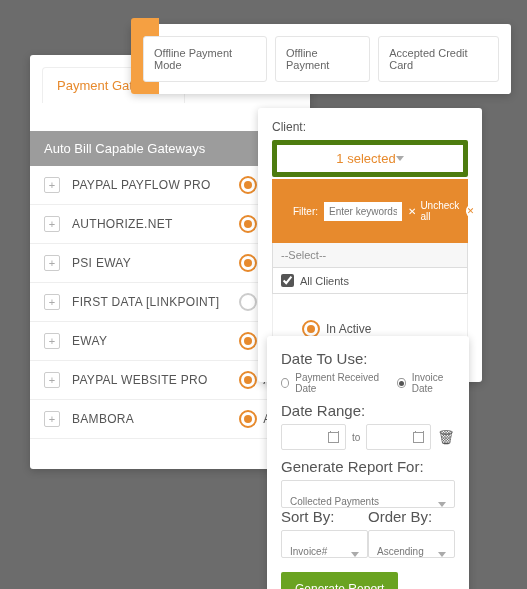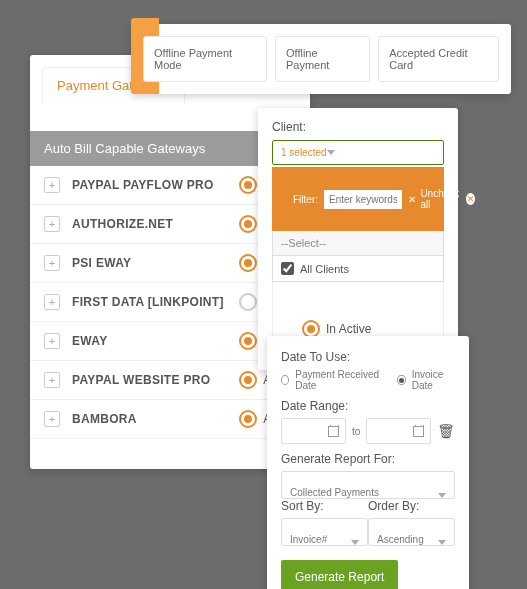--- a/index.html
+++ b/index.html
@@ -6,53 +6,53 @@
 body{background:#6c6c6c;width:527px;height:589px;position:relative;overflow:hidden}
 .panel{background:#fff;border-radius:3px;box-shadow:0 2px 8px rgba(0,0,0,.2)}
 
 
 .gw-card{position:absolute;left:30px;top:55px;width:280px;padding:12px 0 30px}
 .tab-wrap{display:flex;padding:0 12px}
 .tab{background:#fff;border:1px solid #eee;border-bottom:none;border-radius:4px 4px 0 0;padding:10px 14px;color:#e78a2d;font-size:13px}
 .gw-head{background:#9c9c9c;color:#fff;font-size:13px;padding:10px 14px;margin-top:28px}
 .gw-row{display:flex;align-items:center;padding:10px 14px;border-bottom:1px solid #eee;font-size:12px;color:#555}
 .plus-box{width:16px;height:16px;border:1px solid #ccc;border-radius:2px;display:flex;align-items:center;justify-content:center;color:#aaa;font-size:11px;margin-right:12px;line-height:1}
-.gw-name{flex:1;font-weight:bold;letter-spacing:.3px}
+.gw-name{flex:1;font-weight:normal;letter-spacing:.3px}
 .radio{width:18px;height:18px;border:2px solid #e78a2d;border-radius:50%;display:flex;align-items:center;justify-content:center;margin-right:6px}
 .radio .dot{width:8px;height:8px;background:#e78a2d;border-radius:50%}
 .radio.off{border-color:#ccc}
 .status{color:#555}
 
 
 .topbar{position:absolute;left:131px;top:24px;width:380px;padding:0}
 .topbar-accent{position:absolute;left:0;top:-6px;width:28px;height:calc(100% + 6px);background:#f5a042;border-radius:3px 0 0 3px}
 .topbar-inner{display:flex;padding:12px;gap:8px;position:relative}
 .tt{border:1px solid #e5e5e5;border-radius:3px;padding:10px 10px;font-size:11px;color:#666;background:#fff}
 
 
-.client-card{position:absolute;left:258px;top:108px;width:200px;padding:12px 14px 20px}
+.client-card{position:absolute;left:258px;top:108px;width:224px;padding:12px 14px 20px}
 .lbl{font-size:12px;color:#555;margin-bottom:6px}
-.dd{border:1px solid #4d7c0f;border-radius:2px;padding:6px 8px;font-size:10px;color:#e78a2d;display:flex;justify-content:flex-start;align-items:center}
+.dd{border:5px solid #4d7c0f;border-radius:2px;padding:6px 8px;font-size:13px;color:#e78a2d;display:flex;justify-content:center;align-items:center}
 .chev{width:0;height:0;border-left:4px solid transparent;border-right:4px solid transparent;border-top:5px solid #aaa}
 .filterbar{background:#e78a2d;padding:21px;display:flex;align-items:center;gap:6px;font-size:10px;color:#fff;margin-top:2px}
 .filterbar input{border:1px solid #fff;font-size:10px;padding:3px 4px;width:78px}
 .uncheck{margin-left:auto;display:flex;align-items:center;gap:4px}
 .xc{width:12px;height:12px;border-radius:50%;background:#fff;color:#e78a2d;font-size:9px;display:flex;align-items:center;justify-content:center}
 .dd-opt{border:1px solid #ddd;border-top:none;background:#f7f7f7;padding:6px 8px;font-size:11px;color:#888}
 .dd-chk{border:1px solid #ddd;border-top:none;padding:6px 8px;font-size:11px;color:#555;display:flex;align-items:center;gap:6px}
 .dd-chk input{accent-color:#555}
 .spacer{height:68px;border:1px solid #eee;border-top:none}
 
 
 .inactive-frag{position:absolute;left:302px;top:320px;display:flex;align-items:center;font-size:12px;color:#555}
 .inactive-frag .radio{border-color:#e78a2d}
 
 
 .report-card{position:absolute;left:267px;top:336px;width:202px;padding:14px 14px 18px}
-.rh{font-size:12px;color:#555;margin:8px 0 5px}
+.rh{font-size:15px;color:#555;margin:8px 0 5px}
 .rh:first-child{margin-top:0}
 .radio-row{display:flex;align-items:center;gap:6px;font-size:10px;color:#777}
 .sm-radio{width:10px;height:10px;border:1px solid #999;border-radius:50%;display:inline-flex;align-items:center;justify-content:center}
 .sm-radio.on::after{content:"";width:5px;height:5px;background:#555;border-radius:50%}
 .date-row{display:flex;align-items:center;gap:6px}
 .date-in{flex:1;border:1px solid #ddd;height:26px;border-radius:2px;display:flex;align-items:center;justify-content:flex-end;padding:0 6px}
 .cal{width:11px;height:11px;border:1px solid #999;position:relative}
 .cal::before{content:"";position:absolute;top:-2px;left:1px;width:7px;height:2px;border-left:1px solid #999;border-right:1px solid #999}
 .trash{color:#555;font-size:14px}
 .sel{border:1px solid #ddd;height:28px;border-radius:2px;display:flex;align-items:flex-end;justify-content:space-between;padding:0 8px;font-size:10px;color:#777}

